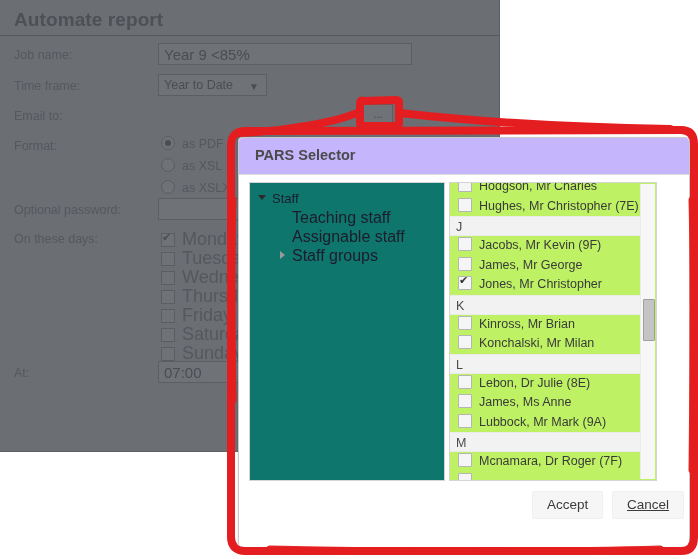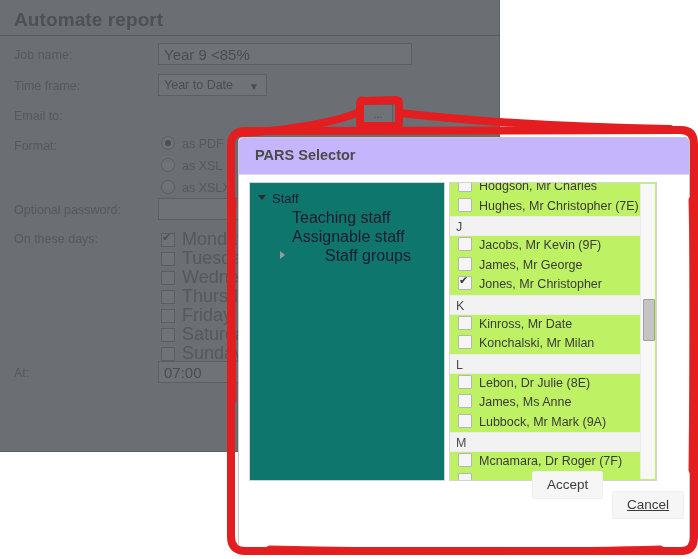--- a/index.html
+++ b/index.html
@@ -106,21 +106,21 @@
     background: #0f766e; border: 1px solid #d4d4d4; box-sizing: border-box;
     overflow: hidden;
   }
   .tree-row {
     position: relative; font-size: 16px; color: #1c1c2e;
     line-height: 19px; height: 19px; white-space: nowrap;
     padding-left: 22px;
   }
   .tree-row.root { padding-left: 22px; font-size: 13px; }
   .tree-row.child { padding-left: 42px; }
-  .tree-row.childgrp { padding-left: 42px; text-align: center; }
+  .tree-row.childgrp { padding-left: 42px; }
   .arrow-down {
     position: absolute; left: 8px; top: 6px; width: 0; height: 0;
     border-left: 4.5px solid transparent; border-right: 4.5px solid transparent;
     border-top: 5px solid #2b2b2b;
   }
   .arrow-right {
     position: absolute; left: 30px; top: 5px; width: 0; height: 0;
     border-top: 4.5px solid transparent; border-bottom: 4.5px solid transparent;
     border-left: 5px solid #9a9a9a;
   }
@@ -264,36 +264,36 @@
 
     <div class="list-panel">
       <div class="list-inner">
         <div class="name-row"><span class="name-chk"></span><span>Hodgson, Mr Charles</span></div>
         <div class="name-row"><span class="name-chk"></span><span>Hughes, Mr Christopher (7E)</span></div>
         <div class="grp-head">J</div>
         <div class="name-row"><span class="name-chk"></span><span>Jacobs, Mr Kevin (9F)</span></div>
         <div class="name-row"><span class="name-chk"></span><span>James, Mr George</span></div>
         <div class="name-row"><span class="name-chk on"></span><span>Jones, Mr Christopher</span></div>
         <div class="grp-head">K</div>
-        <div class="name-row"><span class="name-chk"></span><span>Kinross, Mr Date</span></div>
+        <div class="name-row"><span class="name-chk"></span><span>Kinross, Mr Brian</span></div>
         <div class="name-row"><span class="name-chk"></span><span>Konchalski, Mr Milan</span></div>
         <div class="grp-head">L</div>
         <div class="name-row"><span class="name-chk"></span><span>Lebon, Dr Julie (8E)</span></div>
         <div class="name-row"><span class="name-chk"></span><span>James, Ms Anne</span></div>
         <div class="name-row"><span class="name-chk"></span><span>Lubbock, Mr Mark (9A)</span></div>
         <div class="grp-head">M</div>
         <div class="name-row"><span class="name-chk"></span><span>Mcnamara, Dr Roger (7F)</span></div>
         <div class="name-row"><span class="name-chk"></span><span></span></div>
       </div>
       <div class="vscroll">
         <div class="vthumb"></div>
       </div>
     </div>
 
-    <div class="dlg-btn" style="left:293px; top:333px;">Accept</div>
+    <div class="dlg-btn" style="left:293px; top:353px;">Accept</div>
     <div class="dlg-btn" style="left:373px; top:353px;text-decoration:underline;">Cancel</div>
   </div>
 
   <svg class="annot" viewBox="0 0 698 559" xmlns="http://www.w3.org/2000/svg">
 
     <path d="M 363,101
              C 361,100 360,101 360,103
              L 360,123
              C 360,125 361,126 363,126
              L 396,126

